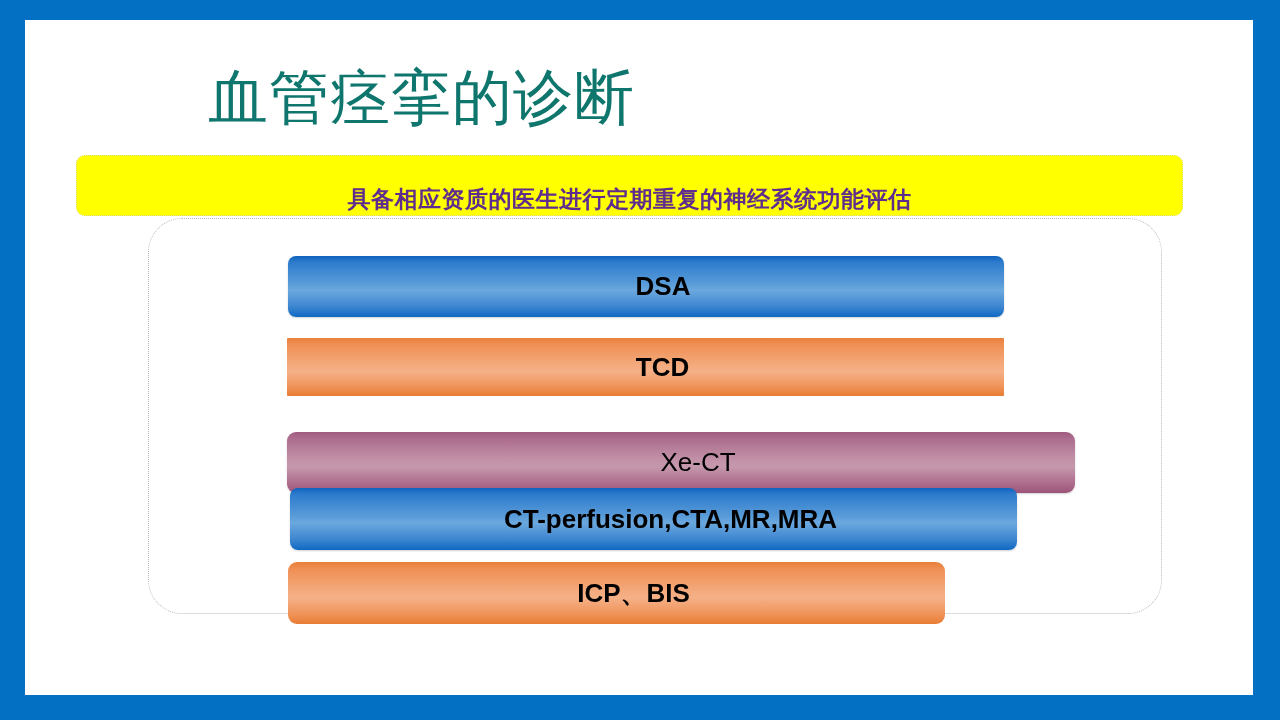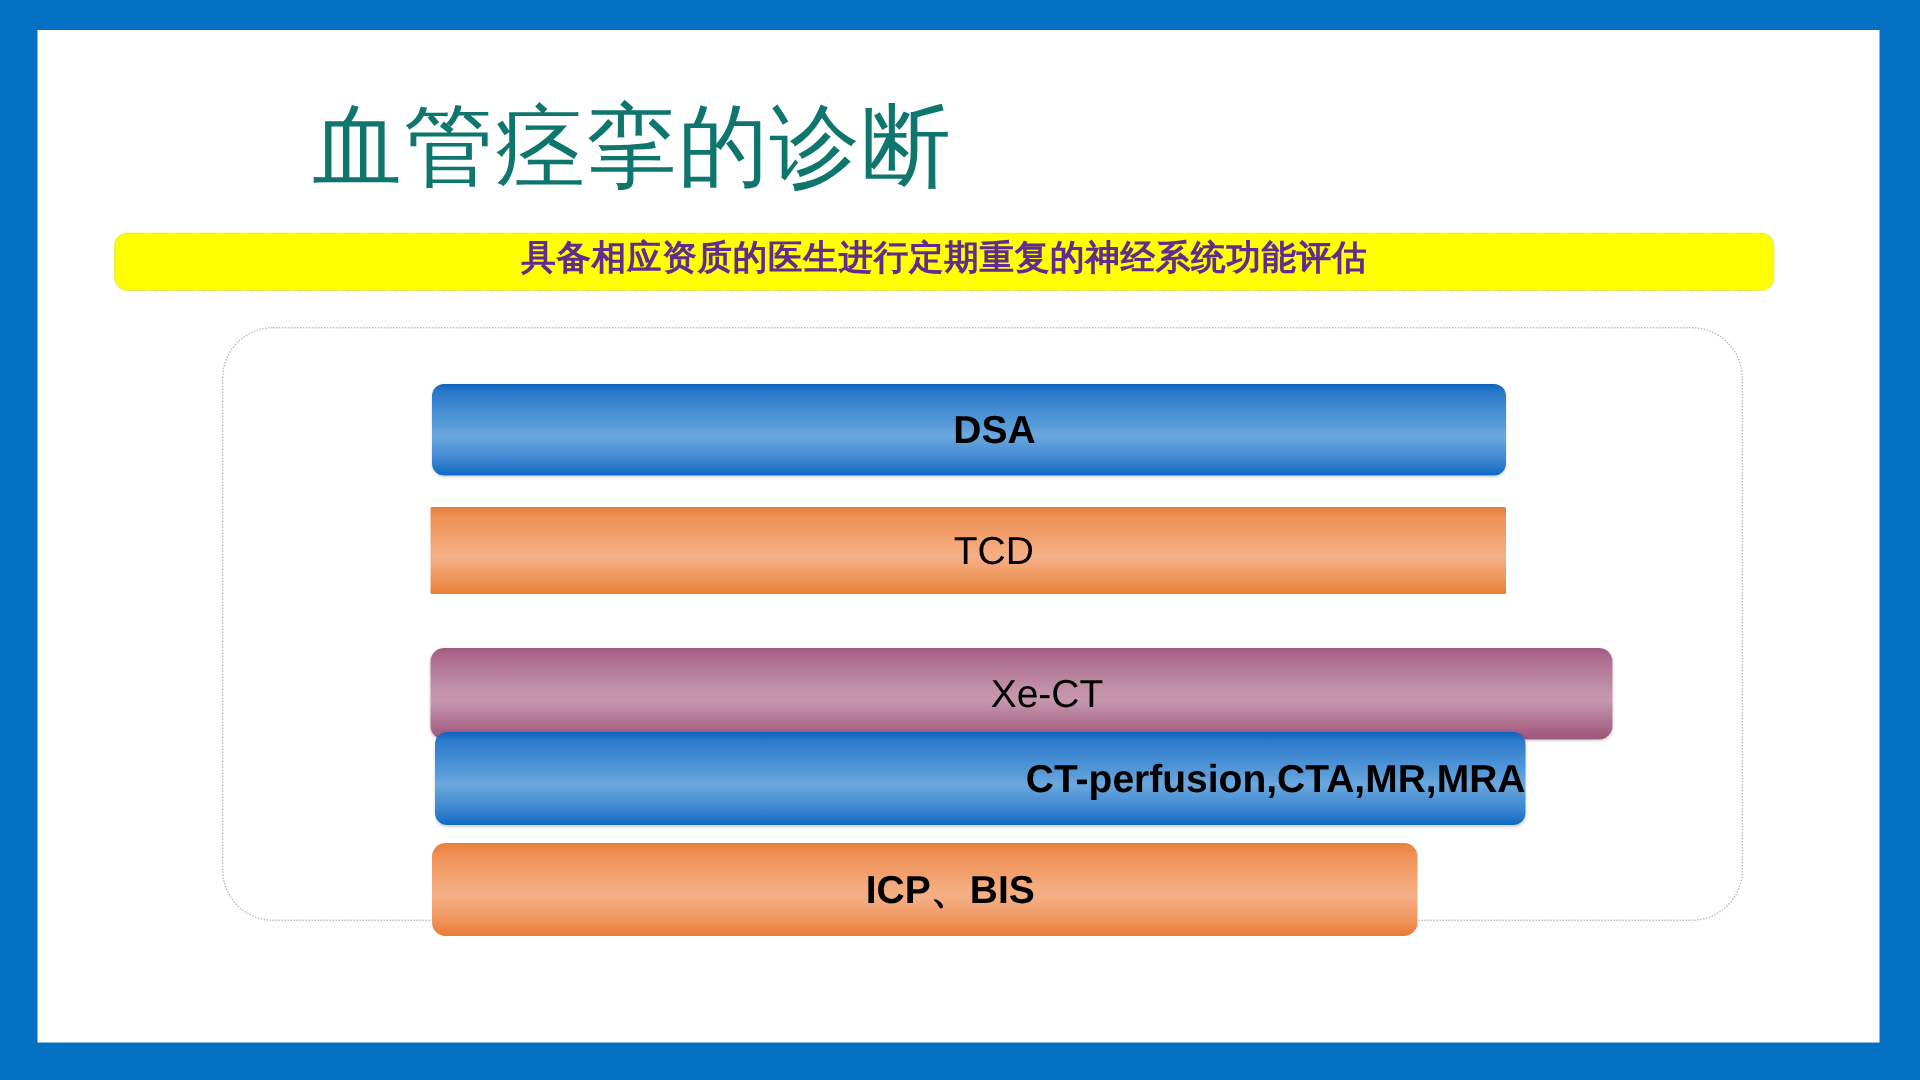--- a/index.html
+++ b/index.html
@@ -43,27 +43,27 @@
     letter-spacing: 1px;
     white-space: nowrap;
   }
 
   
   .banner {
     position: absolute;
     left: 51px;
     top: 135px;
     width: 1107px;
-    height: 39px;
+    height: 61px;
     background: #FFFF00;
     border: 1px dotted #d8d8a8;
     border-radius: 9px;
     box-sizing: border-box;
     display: flex;
-    align-items: flex-start;
+    align-items: flex-end;
     justify-content: center;
   }
   .banner-text {
     font-size: 23px;
     font-weight: bold;
     color: #5e2d8e;
     letter-spacing: 0.5px;
     white-space: nowrap;
   }
 
@@ -121,25 +121,25 @@
         #c598ad 57%,
         #ac6b8c 85%,
         #9c5478 100%);
     box-shadow: 0 1px 2px rgba(0,0,0,0.18);
   }
 
   
   #bar-0 { left: 263px; top: 236px; width: 716px; height: 61px; border-radius: 8px; }
   #bar-1 { left: 262px; top: 318px; width: 717px; height: 58px; border-radius: 1px; }
   #bar-2 { left: 262px; top: 392px; width: 788px; height: 61px; border-radius: 9px; margin-top: 20px; }
-  #bar-3 { left: 265px; top: 468px; width: 727px; height: 62px; border-radius: 8px; justify-content: flex-end; }
+  #bar-3 { left: 265px; top: 468px; width: 727px; height: 62px; border-radius: 8px; }
   #bar-4 { left: 263px; top: 542px; width: 657px; height: 62px; border-radius: 9px; }
 
   #bar-0 .bar-label { font-size: 26px; font-weight: bold; }
-  #bar-1 .bar-label { font-size: 26px; font-weight: normal; }
+  #bar-1 .bar-label { font-size: 26px; font-weight: bold; }
   #bar-2 .bar-label { font-size: 26px; font-weight: 400; }
   #bar-3 .bar-label { font-size: 26px; font-weight: bold; }
   #bar-4 .bar-label { font-size: 26px; font-weight: bold; }
 </style>
 </head>
 <body>
 
 <div class="slide">
   <div class="slide-inner">
 

